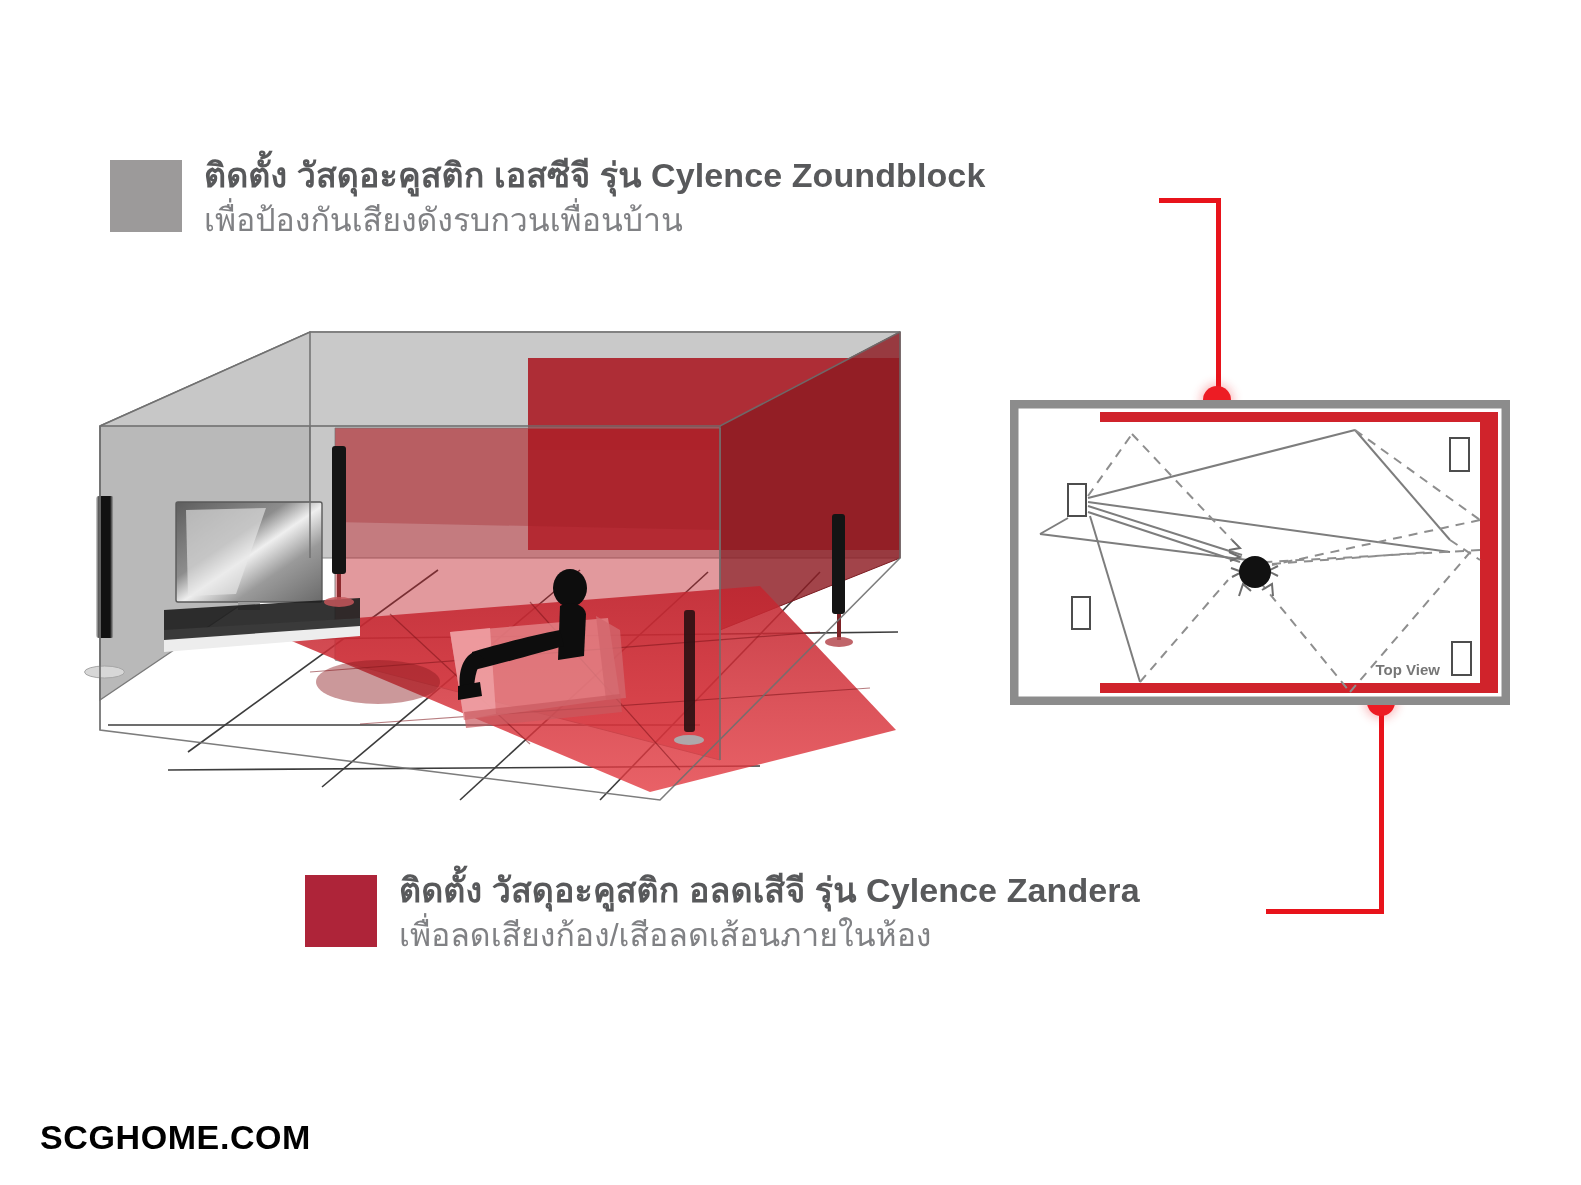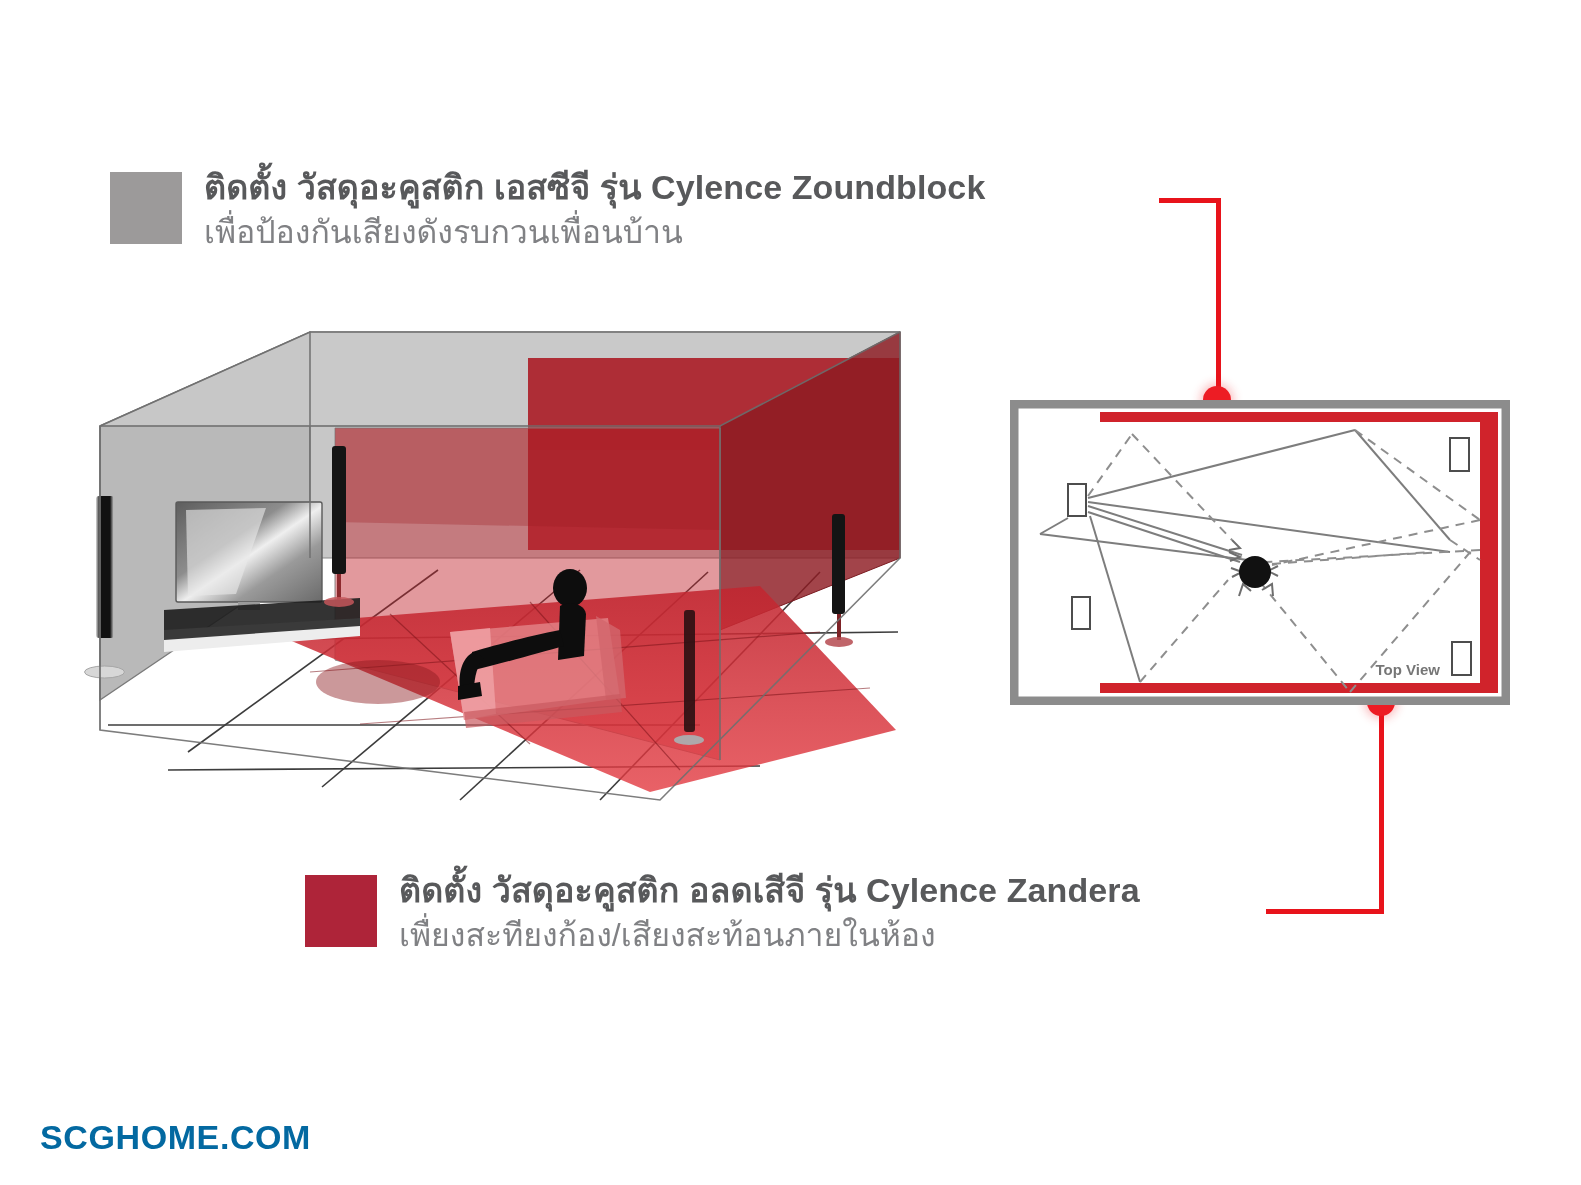--- a/index.html
+++ b/index.html
@@ -15,62 +15,62 @@
   .legend .swatch{width:72px;height:72px;flex:0 0 72px;}
   .legend .txt{margin-left:22px;margin-top:-6px;}
   .legend .l1{
     font-size:34px;font-weight:bold;color:#58595b;
     letter-spacing:.1px;line-height:1.28;white-space:nowrap;
   }
   .legend .l2{
     font-size:32px;font-weight:normal;color:#808184;
     line-height:1.3;white-space:nowrap;margin-top:2px;
   }
-  #legend-top{left:110px;top:172px;}
+  #legend-top{left:110px;top:160px;}
   #legend-bottom{left:305px;top:875px;}
 
   
   .leader{position:absolute;background:#e8131b;}
   .dot{
     position:absolute;border-radius:50%;background:#ed1c24;
     box-shadow:0 0 10px 3px rgba(237,28,36,.28);
   }
 
   
   #room3d{position:absolute;left:60px;top:300px;width:920px;height:530px;}
   #room3d svg{display:block;}
 
   
   #topview{position:absolute;left:1010px;top:400px;width:500px;height:305px;}
   #topview svg{display:block;}
 
   
   #footer{
     position:absolute;left:40px;top:1118px;
-    font-size:34px;font-weight:bold;color:#0369a1;letter-spacing:.6px;
+    font-size:34px;font-weight:bold;color:#000000;letter-spacing:.6px;
   }
 </style>
 </head>
 <body>
 
 <div class="stage">
 
   <div class="legend" id="legend-top">
     <div class="swatch" style="background:#9c9a9a;"></div>
     <div class="txt">
       <div class="l1">ติดตั้ง วัสดุอะคูสติก เอสซีจี รุ่น Cylence Zoundblock</div>
       <div class="l2">เพื่อป้องกันเสียงดังรบกวนเพื่อนบ้าน</div>
     </div>
   </div>
 
   <div class="legend" id="legend-bottom">
     <div class="swatch" style="background:#ae2439;"></div>
     <div class="txt">
       <div class="l1">ติดตั้ง วัสดุอะคูสติก อลดเสีจี รุ่น Cylence Zandera</div>
-      <div class="l2">เพื่ยงสะทียงก้อง/เสียงสะท้อนภายในห้อง</div>
+      <div class="l2">เพื่อลดเสียงก้อง/เสีอลดเส้อนภายในห้อง</div>
     </div>
   </div>
 
   <div class="leader" style="left:1159px;top:198px;width:62px;height:5px;"></div>
   <div class="leader" style="left:1216px;top:198px;width:5px;height:203px;"></div>
   <div class="dot" style="left:1203px;top:386px;width:28px;height:28px;"></div>
 
   <div class="leader" style="left:1266px;top:909px;width:118px;height:5px;"></div>
   <div class="leader" style="left:1379px;top:700px;width:5px;height:214px;"></div>
   <div class="dot" style="left:1367px;top:688px;width:28px;height:28px;"></div>

